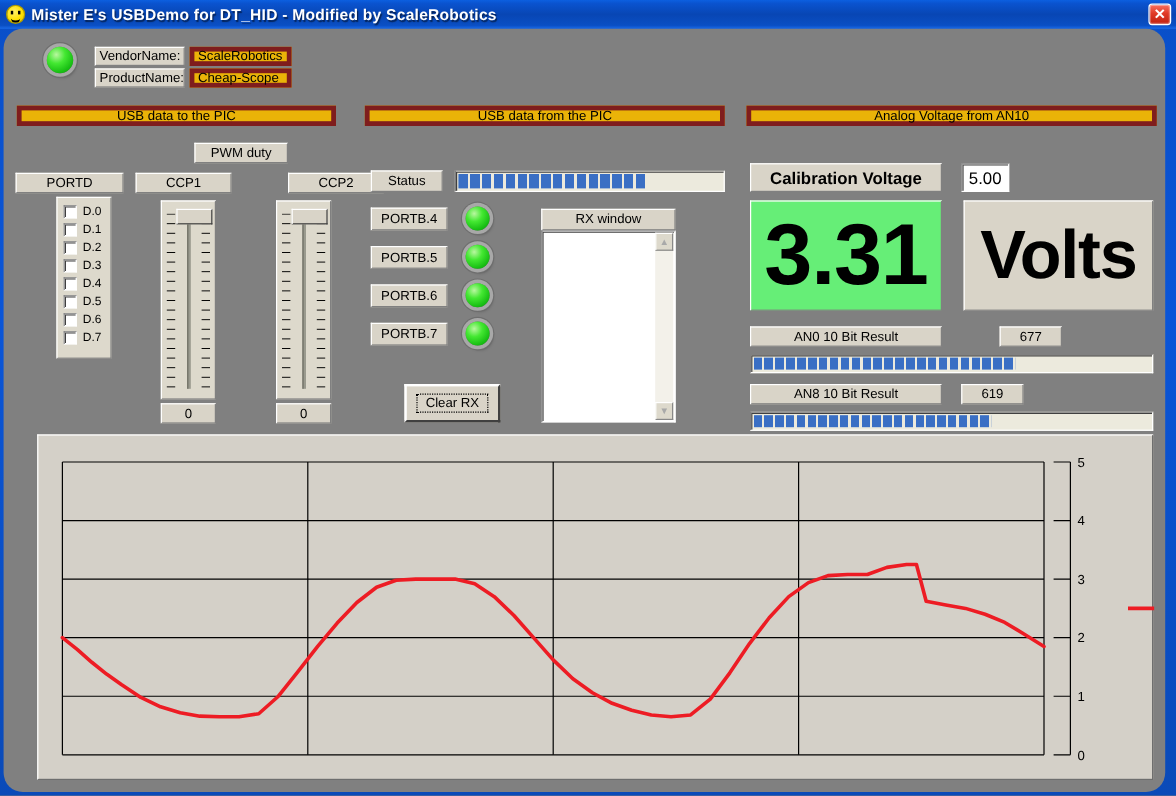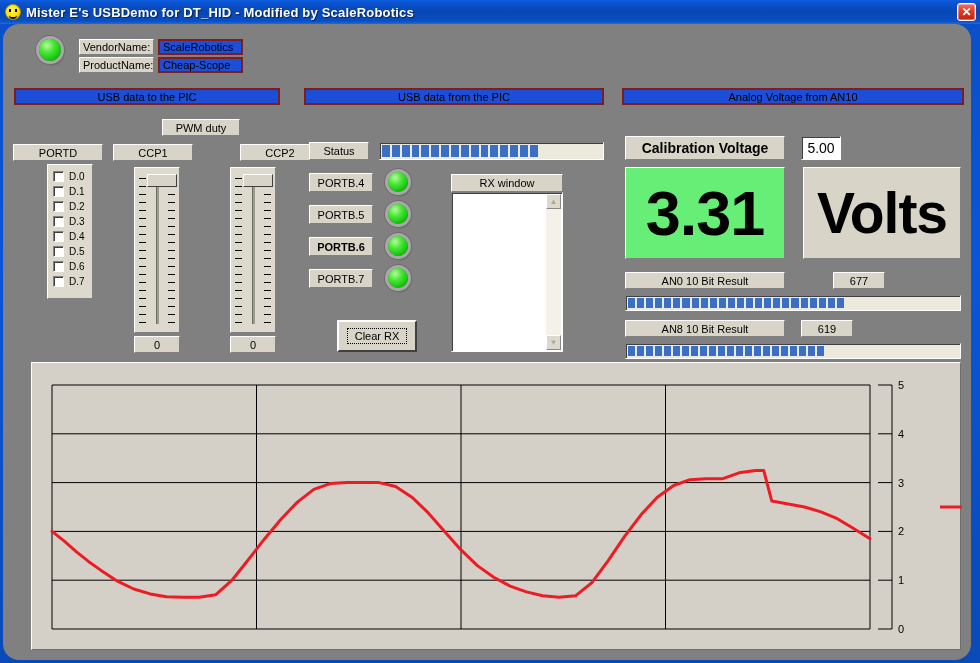--- a/index.html
+++ b/index.html
@@ -28,21 +28,21 @@
               border:1px solid #fff; box-shadow:inset 0 0 0 1px rgba(255,255,255,.35);
               display:flex; align-items:center; justify-content:center;
               color:#fff; font-size:12px; font-weight:bold; line-height:1; cursor:pointer; }
   .client { position:absolute; left:3px; top:24px; width:968px; height:636px; background:#808080;border-radius:16px; }
 
   
   .lbl { background:#d9d4c8; border-top:1px solid #fff; border-left:1px solid #fff;
          border-right:1px solid #808080; border-bottom:1px solid #808080;
          font-size:11px; color:#000; display:flex; align-items:center; justify-content:center;
          text-align:center; }
-  .banner { background:#1d4ed8; border:2px solid #7f1d1d; font-size:11px; color:#000;
+  .banner { background:#eab308; border:4px solid #7f1d1d; font-size:11px; color:#000;
             display:flex; align-items:center; justify-content:center; }
   .tbox { background:#fff; border:1px solid #808080; border-right-color:#fff; border-bottom-color:#fff;
           box-shadow:inset 1px 1px 0 #404040; font-size:11px; color:#000;
           display:flex; align-items:center; padding-left:3px; }
   .panel { background:#ddd9cc; border-top:1px solid #fff; border-left:1px solid #fff;
            border-right:1px solid #808080; border-bottom:1px solid #808080; }
   .led { border-radius:50%; background:radial-gradient(circle at 36% 30%, #b9f7a0 0%, #44e832 35%, #19c014 70%, #0c8a0c 100%);
          box-shadow:0 0 0 3px #a8a8a8, 0 0 0 4px #6e6e6e, 2px 3px 3px rgba(0,0,0,.4); }
   .progress { background:#eceadd; border:1px solid #808080; border-right-color:#fff; border-bottom-color:#fff;
               box-shadow:inset 1px 1px 0 #404040; overflow:hidden; display:flex; align-items:center; }
@@ -159,21 +159,21 @@
     <div class="progress" style="position:absolute;left:376px;top:118px;width:225px;height:18px;" id="status-bar">
         <i style="width: 157.68px; background: repeating-linear-gradient(90deg, rgb(58, 111, 196) 0px, rgb(58, 111, 196) 7.86px, transparent 7.86px, transparent 9.86px);"></i>
       </div>
 
     <div class="lbl" style="position:absolute;left:306px;top:149px;width:64px;height:19px;">PORTB.4</div>
     <div class="led" style="position:absolute;left:385px;top:148px;width:20px;height:20px;"></div>
 
     <div class="lbl" style="position:absolute;left:306px;top:181px;width:64px;height:19px;">PORTB.5</div>
     <div class="led" style="position:absolute;left:385px;top:180px;width:20px;height:20px;"></div>
 
-    <div class="lbl" style="position:absolute;left:306px;top:213px;width:64px;height:19px;font-weight:bold;">PORTB.6</div>
+    <div class="lbl" style="position:absolute;left:306px;top:213px;width:64px;height:19px;">PORTB.6</div>
     <div class="led" style="position:absolute;left:385px;top:212px;width:20px;height:20px;"></div>
 
     <div class="lbl" style="position:absolute;left:306px;top:245px;width:64px;height:19px;">PORTB.7</div>
     <div class="led" style="position:absolute;left:385px;top:244px;width:20px;height:20px;"></div>
 
     <div class="btn3d" style="position:absolute;left:334px;top:296px;width:80px;height:32px;">
       <span style="border:1px dotted #000;padding:1px 7px;">Clear RX</span>
     </div>
 
     <div class="lbl" style="position:absolute;left:448px;top:150px;width:112px;height:18px;">RX window</div>
@@ -192,21 +192,21 @@
     </div>
 
     <div class="banner" style="position:absolute;left:619px;top:64px;width:342px;height:17px;">Analog Voltage from AN10</div>
 
     <div class="lbl" style="position:absolute;left:622px;top:112px;width:160px;height:24px;font-size:14px;font-weight:bold;">Calibration Voltage</div>
     <div class="tbox" style="position:absolute;left:798px;top:112px;width:40px;height:24px;font-size:14px;justify-content:center;padding:0;">5.00</div>
 
     <div style="position:absolute;left:622px;top:143px;width:160px;height:92px;background:#66ee77;
                 border-top:1px solid #fff;border-left:1px solid #fff;border-right:1px solid #808080;border-bottom:1px solid #808080;
                 display:flex;align-items:center;justify-content:center;">
-      <span style="font-size:63px;font-weight:bold;color:#000;letter-spacing:-1px;">3.31</span>
+      <span style="font-size:72px;font-weight:bold;color:#000;letter-spacing:-1px;">3.31</span>
     </div>
     <div class="lbl" style="position:absolute;left:800px;top:143px;width:158px;height:92px;">
       <span style="font-size:57px;font-weight:bold;color:#000;letter-spacing:-1px;">Volts</span>
     </div>
 
     <div class="lbl" style="position:absolute;left:622px;top:248px;width:160px;height:17px;">AN0 10 Bit Result</div>
     <div class="lbl" style="position:absolute;left:830px;top:248px;width:52px;height:17px;">677</div>
     <div class="progress" style="position:absolute;left:622px;top:271px;width:336px;height:16px;" id="an0-bar">
         <i style="width: 217.8px; background: repeating-linear-gradient(90deg, rgb(58, 111, 196) 0px, rgb(58, 111, 196) 7.08px, transparent 7.08px, transparent 9.08px);"></i>
       </div>

